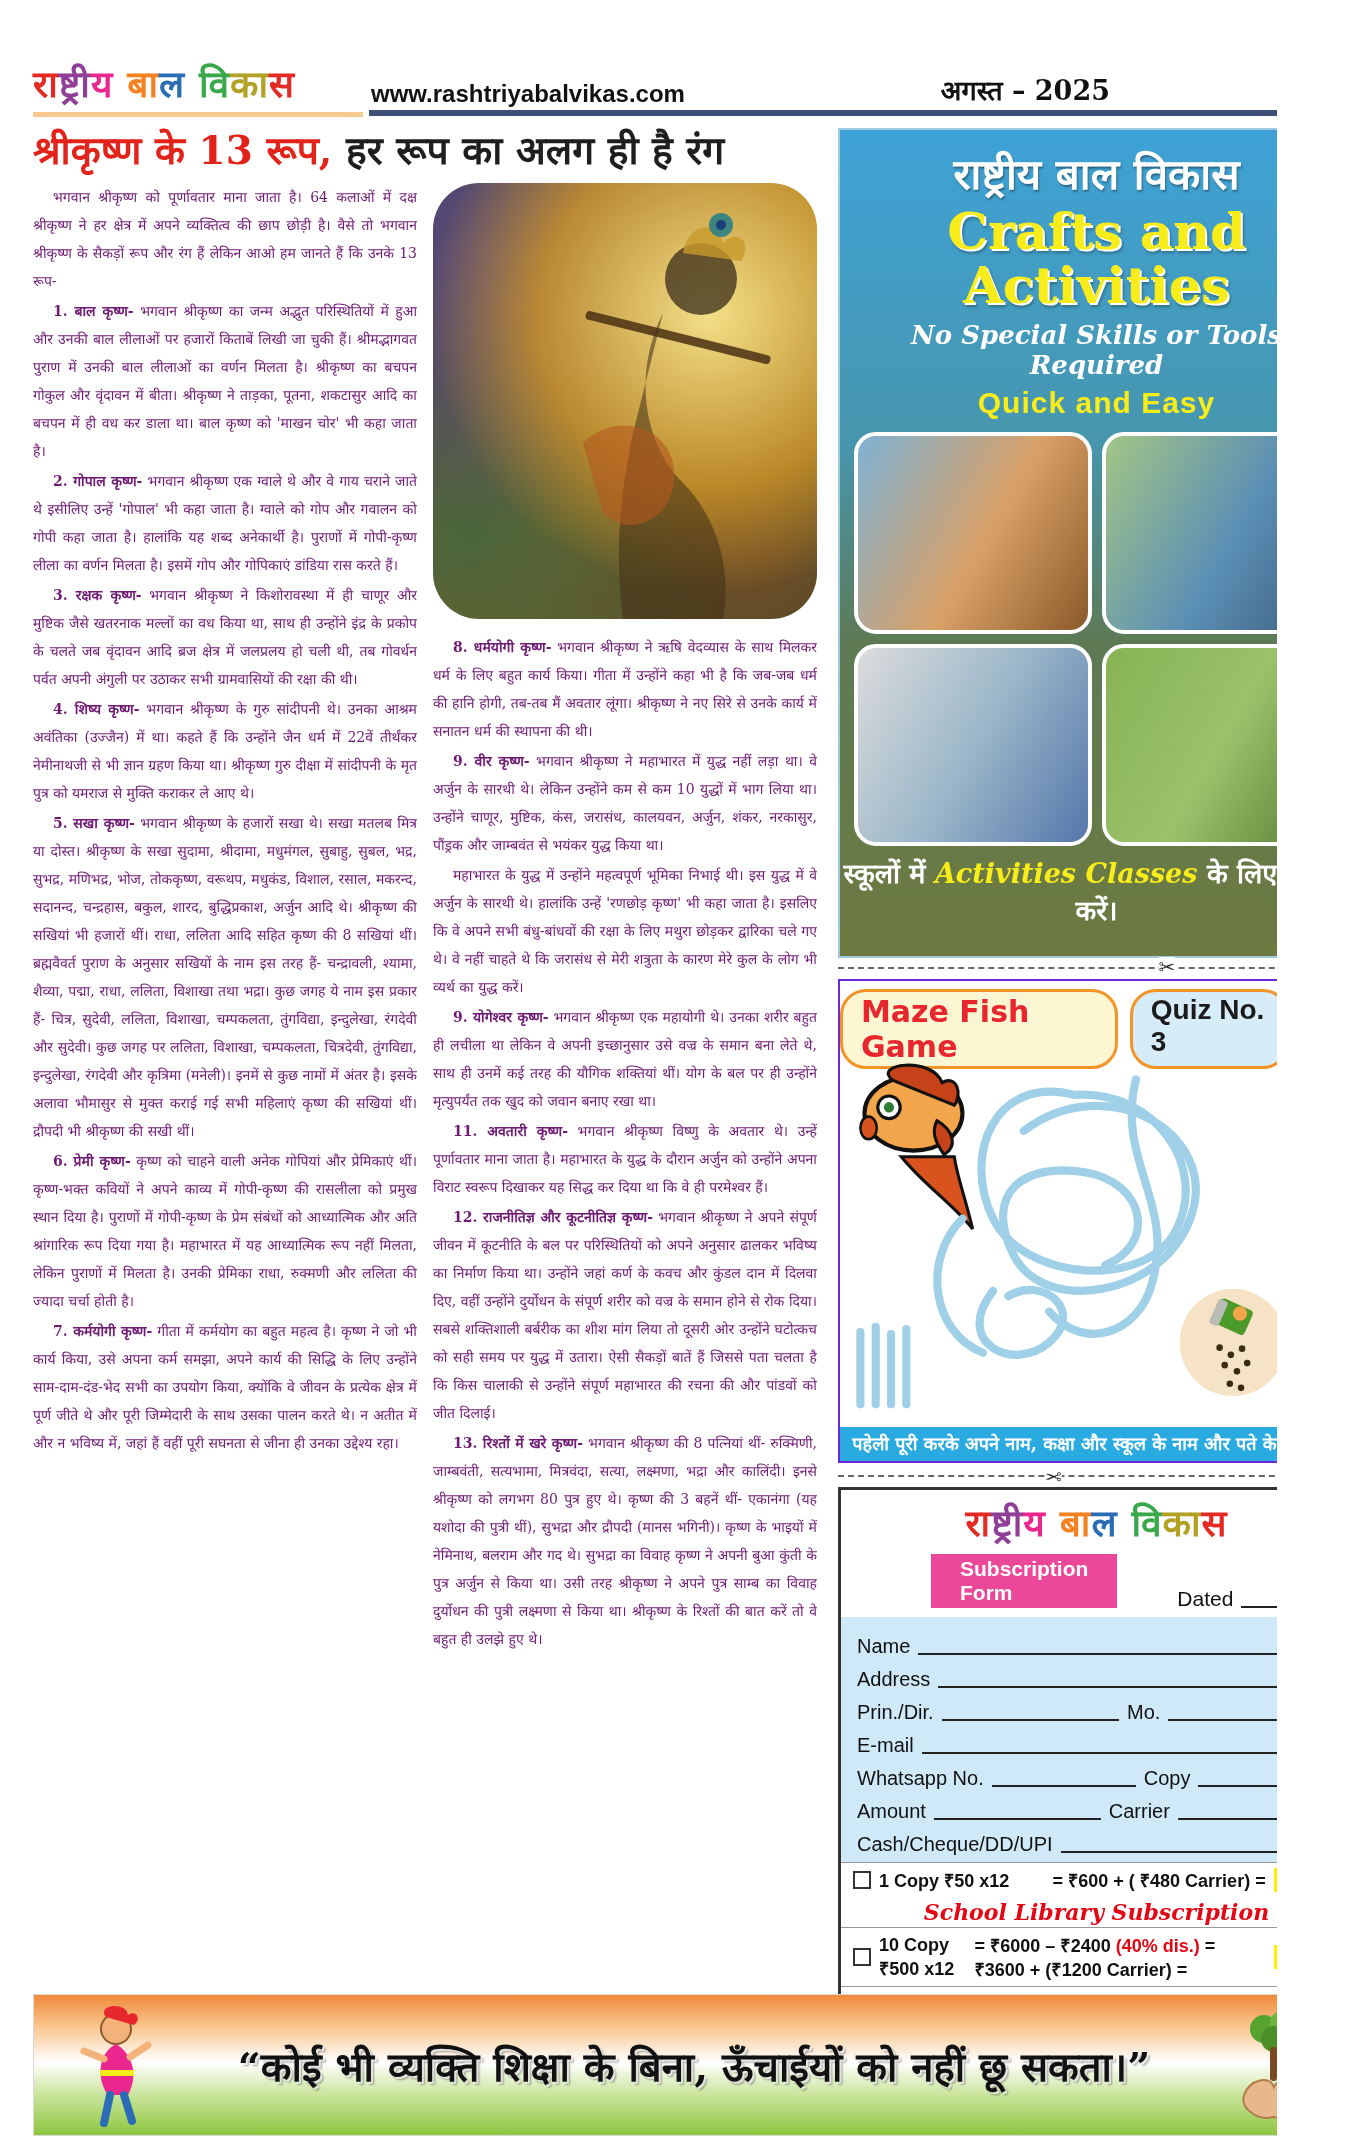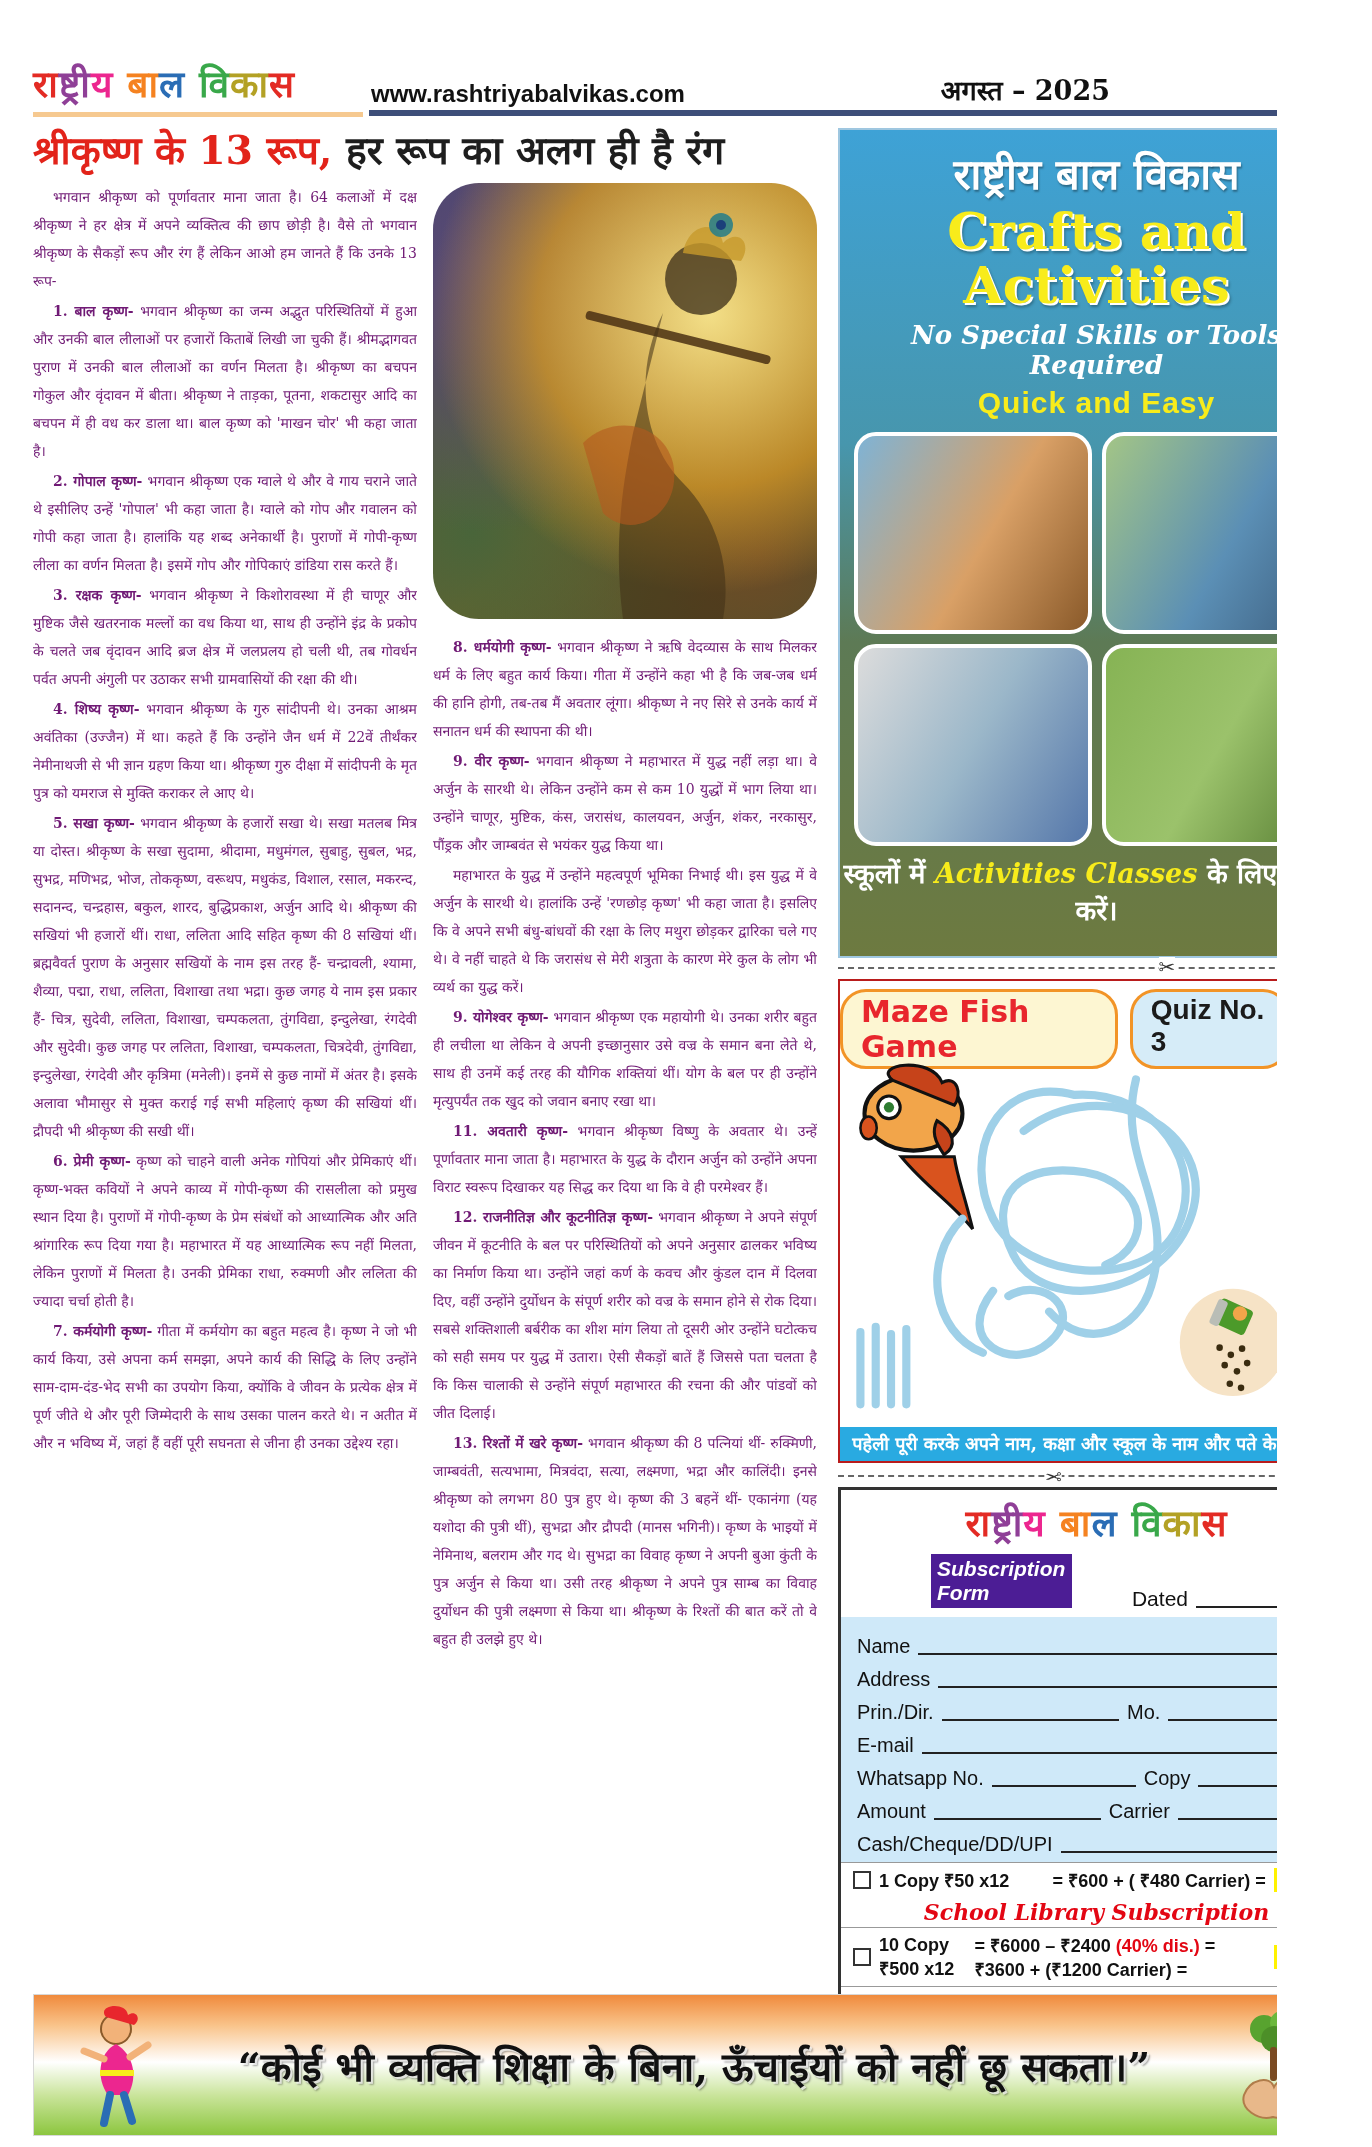--- a/index.html
+++ b/index.html
@@ -55,35 +55,35 @@
   .ph4 { background:linear-gradient(120deg,#86b354,#9bc26b 50%,#547a30); }
   .crafts-contact1 { font-size:27px; font-weight:bold; color:#fff; font-family:"DejaVu Serif", serif; margin-top:2px; }
   .crafts-contact1 .yel { color:#f8ec1b; font-style:italic; }
 
   
   .maze-wrap { margin-top:9px; border-top:2px dashed #666; border-bottom:2px dashed #666; padding:10px 0 12px; position:relative; height:510px; }
   .scissors { position:absolute; font-size:20px; color:#333; background:#fff; line-height:1; }
   .sc-top { top:-12px; left:62%; }
   .sc-bot { bottom:-12px; left:40%; transform:scaleX(-1); }
   .maze-inner { display:flex; height:100%; gap:6px; }
-  .maze-box { flex:1; border:2px solid #b91c1c; background:#fff; position:relative; overflow:hidden; }
+  .maze-box { flex:1; border:2px solid #6d28d9; background:#fff; position:relative; overflow:hidden; }
   .maze-head { display:flex; justify-content:center; gap:12px; padding-top:8px; }
   .bubble { border:3px solid #f29427; border-radius:26px; padding:2px 18px; font-weight:bold; }
   .bubble-title { background:#fdf6d2; color:#e8262d; font-size:30px; font-family:"DejaVu Sans", sans-serif; }
   .bubble-quiz { background:#d6ecf8; color:#1b1b1b; font-size:28px; }
   .maze-art { position:absolute; left:0; top:52px; right:0; bottom:36px; }
   .maze-footer { position:absolute; left:0; right:0; bottom:0; height:34px; background:#29aae1; color:#fff; font-family:"DejaVu Serif", serif; font-weight:bold; font-size:18px; text-align:center; line-height:34px; }
   .maze-side { width:58px; background:#ffec00; display:grid; grid-template-columns:1fr 1fr; grid-template-rows:1fr 1fr; padding:10px 2px; }
   .side-label { writing-mode:vertical-rl; transform:rotate(180deg); font-family:"DejaVu Serif", serif; font-style:italic; font-weight:bold; font-size:19px; color:#111; text-align:left; margin:auto; letter-spacing:1px; }
 
   
   .subs { margin-top:10px; border:3px solid #333; background:#fff; height:516px; position:relative; overflow:hidden; }
   .subs-brand { text-align:center; font-family:"DejaVu Serif", serif; font-weight:bold; font-size:37px; padding-top:6px; letter-spacing:1px; }
   .subs-row2 { display:flex; align-items:center; padding:4px 18px 6px 90px; }
-  .subs-label { background:#4c1d95; color:#fff; font-style:italic; font-weight:bold; font-size:21px; padding:3px 6px; }
+  .subs-label { background:#ec4899; color:#fff; font-weight:bold; font-size:21px; padding:3px 29px; }
   .subs-dated { margin-left:60px; font-size:21px; color:#111; display:flex; align-items:flex-end;margin-top:36px; }
   .fields { background:#cfe9f9; padding:8px 16px 6px; }
   .f-row { display:flex; align-items:flex-end; font-size:20px; color:#111; height:33px; }
   .fill { flex:1; border-bottom:2px solid #222; margin:0 8px 3px; height:18px; }
   .fill2 { flex:0.9; }
   .plan { display:flex; align-items:center; font-size:18px; font-weight:bold; color:#111; padding:5px 12px; border-top:1.5px solid #999; }
   .chk { width:18px; height:18px; border:2px solid #333; background:#fff; margin-right:8px; flex:none; }
   .plan .calc { margin-left:auto; font-weight:bold; }
   .tot { background:#fff200; color:#9e1a1a; padding:0 8px; font-weight:bold; margin-left:8px; }
   .lib-head { text-align:center; color:#e30613; font-style:italic; font-weight:bold; font-size:22px; font-family:"DejaVu Serif", serif; padding:2px 0; }

